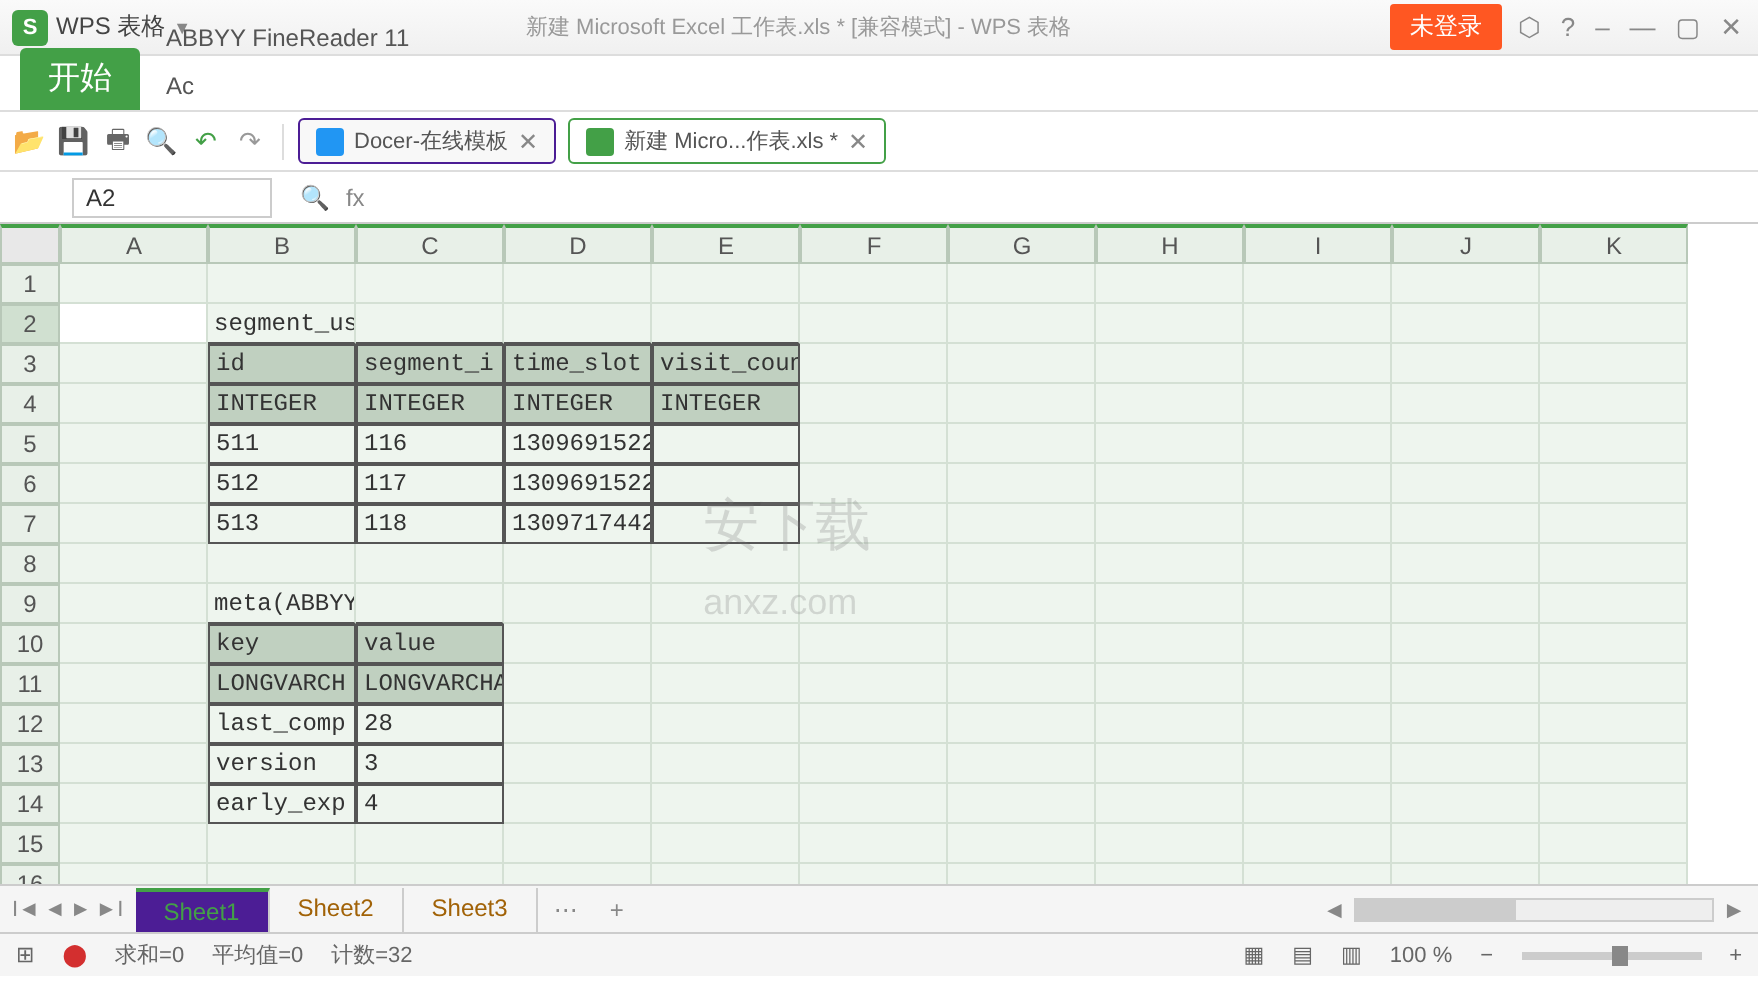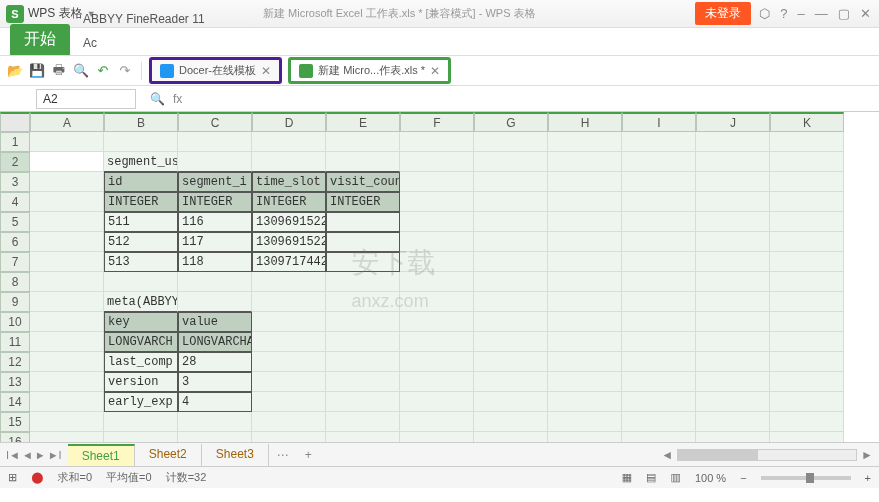--- a/index.html
+++ b/index.html
@@ -11,21 +11,21 @@
 .doc-title { flex: 1; text-align: center; color: #999; font-size: 11px; }
 .login-btn { background: #ff5722; color: #fff; padding: 3px 10px; border-radius: 2px; font-size: 12px; margin-right: 8px; cursor: pointer; }
 .win-ctrl { display: flex; gap: 10px; margin-right: 8px; color: #888; }
 .win-ctrl span { cursor: pointer; font-size: 13px; }
 .ribbon { height: 28px; background: #fff; border-bottom: 1px solid #ddd; display: flex; align-items: flex-end; padding-left: 10px; }
 .file-tab { background: #43a047; color: #fff; padding: 5px 14px; font-size: 16px; border-radius: 3px 3px 0 0; }
 .rib-tab { padding: 5px 13px; color: #555; cursor: pointer; font-size: 12px; }
 .qat { height: 30px; border-bottom: 1px solid #ddd; display: flex; align-items: center; padding: 0 6px; gap: 4px; }
 .qat-ico { width: 18px; height: 18px; display: flex; align-items: center; justify-content: center; cursor: pointer; font-size: 13px; }
 .qat-sep { width: 1px; height: 18px; background: #ddd; margin: 0 3px; }
-.doc-tab { display: flex; align-items: center; gap: 5px; padding: 3px 8px; border: 3px solid #4c1d95; border-radius: 3px; background: #f8f8f8; font-size: 11px; color: #555; cursor: pointer; }
+.doc-tab { display: flex; align-items: center; gap: 5px; padding: 3px 8px; border: 1px solid #4c1d95; border-radius: 3px; background: #f8f8f8; font-size: 11px; color: #555; cursor: pointer; }
 .doc-tab.active { background: #fff; border-color: #43a047; }
 .doc-tab .close { color: #888; font-size: 12px; }
 .formula-bar { height: 26px; border-bottom: 1px solid #ccc; display: flex; align-items: center; }
 .name-box { width: 100px; height: 20px; border: 1px solid #ccc; margin-left: 36px; padding: 0 6px; display: flex; align-items: center; font-size: 12px; background: #fff; }
 .fx-area { display: flex; align-items: center; gap: 8px; margin-left: 14px; color: #888; }
 .grid-wrap { position: relative; height: 330px; overflow: hidden; }
 .grid { display: grid; grid-template-columns: 30px repeat(11, 74px); }
 .hdr { background: #e8f0e8; border: 1px solid #b8c8b8; border-top: 2px solid #43a047; height: 20px; display: flex; align-items: center; justify-content: center; font-size: 12px; color: #555; }
 .hdr.corner { background: #e8e8e8; }
 .rh { background: #e8f0e8; border: 1px solid #b8c8b8; height: 20px; display: flex; align-items: center; justify-content: center; font-size: 12px; color: #555; }
@@ -33,21 +33,21 @@
 .cell.sel { background: #fff; }
 .cell.tbl { border: 1px solid #555; background: #eef5ee; }
 .cell.tbl-hdr { border: 1px solid #555; background: #c0d0c0; }
 .cell.title-row { border-bottom: 1px solid #555; }
 .rh.sel { background: #d0e0d0; }
 .watermark { position: absolute; top: 40%; left: 40%; font-size: 28px; color: rgba(120,120,120,0.25); pointer-events: none; font-family: Arial; }
 .sheet-tabs { height: 24px; background: #f5f5f5; border-top: 1px solid #ccc; display: flex; align-items: center; }
 .nav-btns { display: flex; gap: 2px; padding: 0 6px; color: #888; }
 .nav-btns span { cursor: pointer; font-size: 11px; }
 .stab { padding: 3px 14px; border-right: 1px solid #ccc; color: #a16207; cursor: pointer; font-size: 12px; }
-.stab.active { background: #fef9c3; color: #43a047; border-top: 2px solid #43a047; }
+.stab.active { background: #4c1d95; color: #43a047; border-top: 2px solid #43a047; }
 .stab-add { padding: 0 8px; color: #888; cursor: pointer; }
 .h-scroll { flex: 1; display: flex; align-items: center; justify-content: flex-end; padding-right: 6px; gap: 4px; }
 .scroll-track { width: 180px; height: 12px; background: #eee; border: 1px solid #ccc; position: relative; }
 .scroll-thumb { position: absolute; left: 0; width: 80px; height: 10px; background: #ccc; }
 .status { height: 22px; background: #f5f5f5; border-top: 1px solid #ccc; display: flex; align-items: center; padding: 0 8px; gap: 14px; font-size: 11px; color: #666; }
 .status .spacer { flex: 1; }
 .zoom-slider { width: 90px; height: 4px; background: #ccc; position: relative; }
 .zoom-thumb { position: absolute; left: 50%; top: -3px; width: 8px; height: 10px; background: #888; }
 .docer-ico { width: 14px; height: 14px; background: #2196f3; border-radius: 2px; }
 .xls-ico { width: 14px; height: 14px; background: #43a047; border-radius: 2px; }

